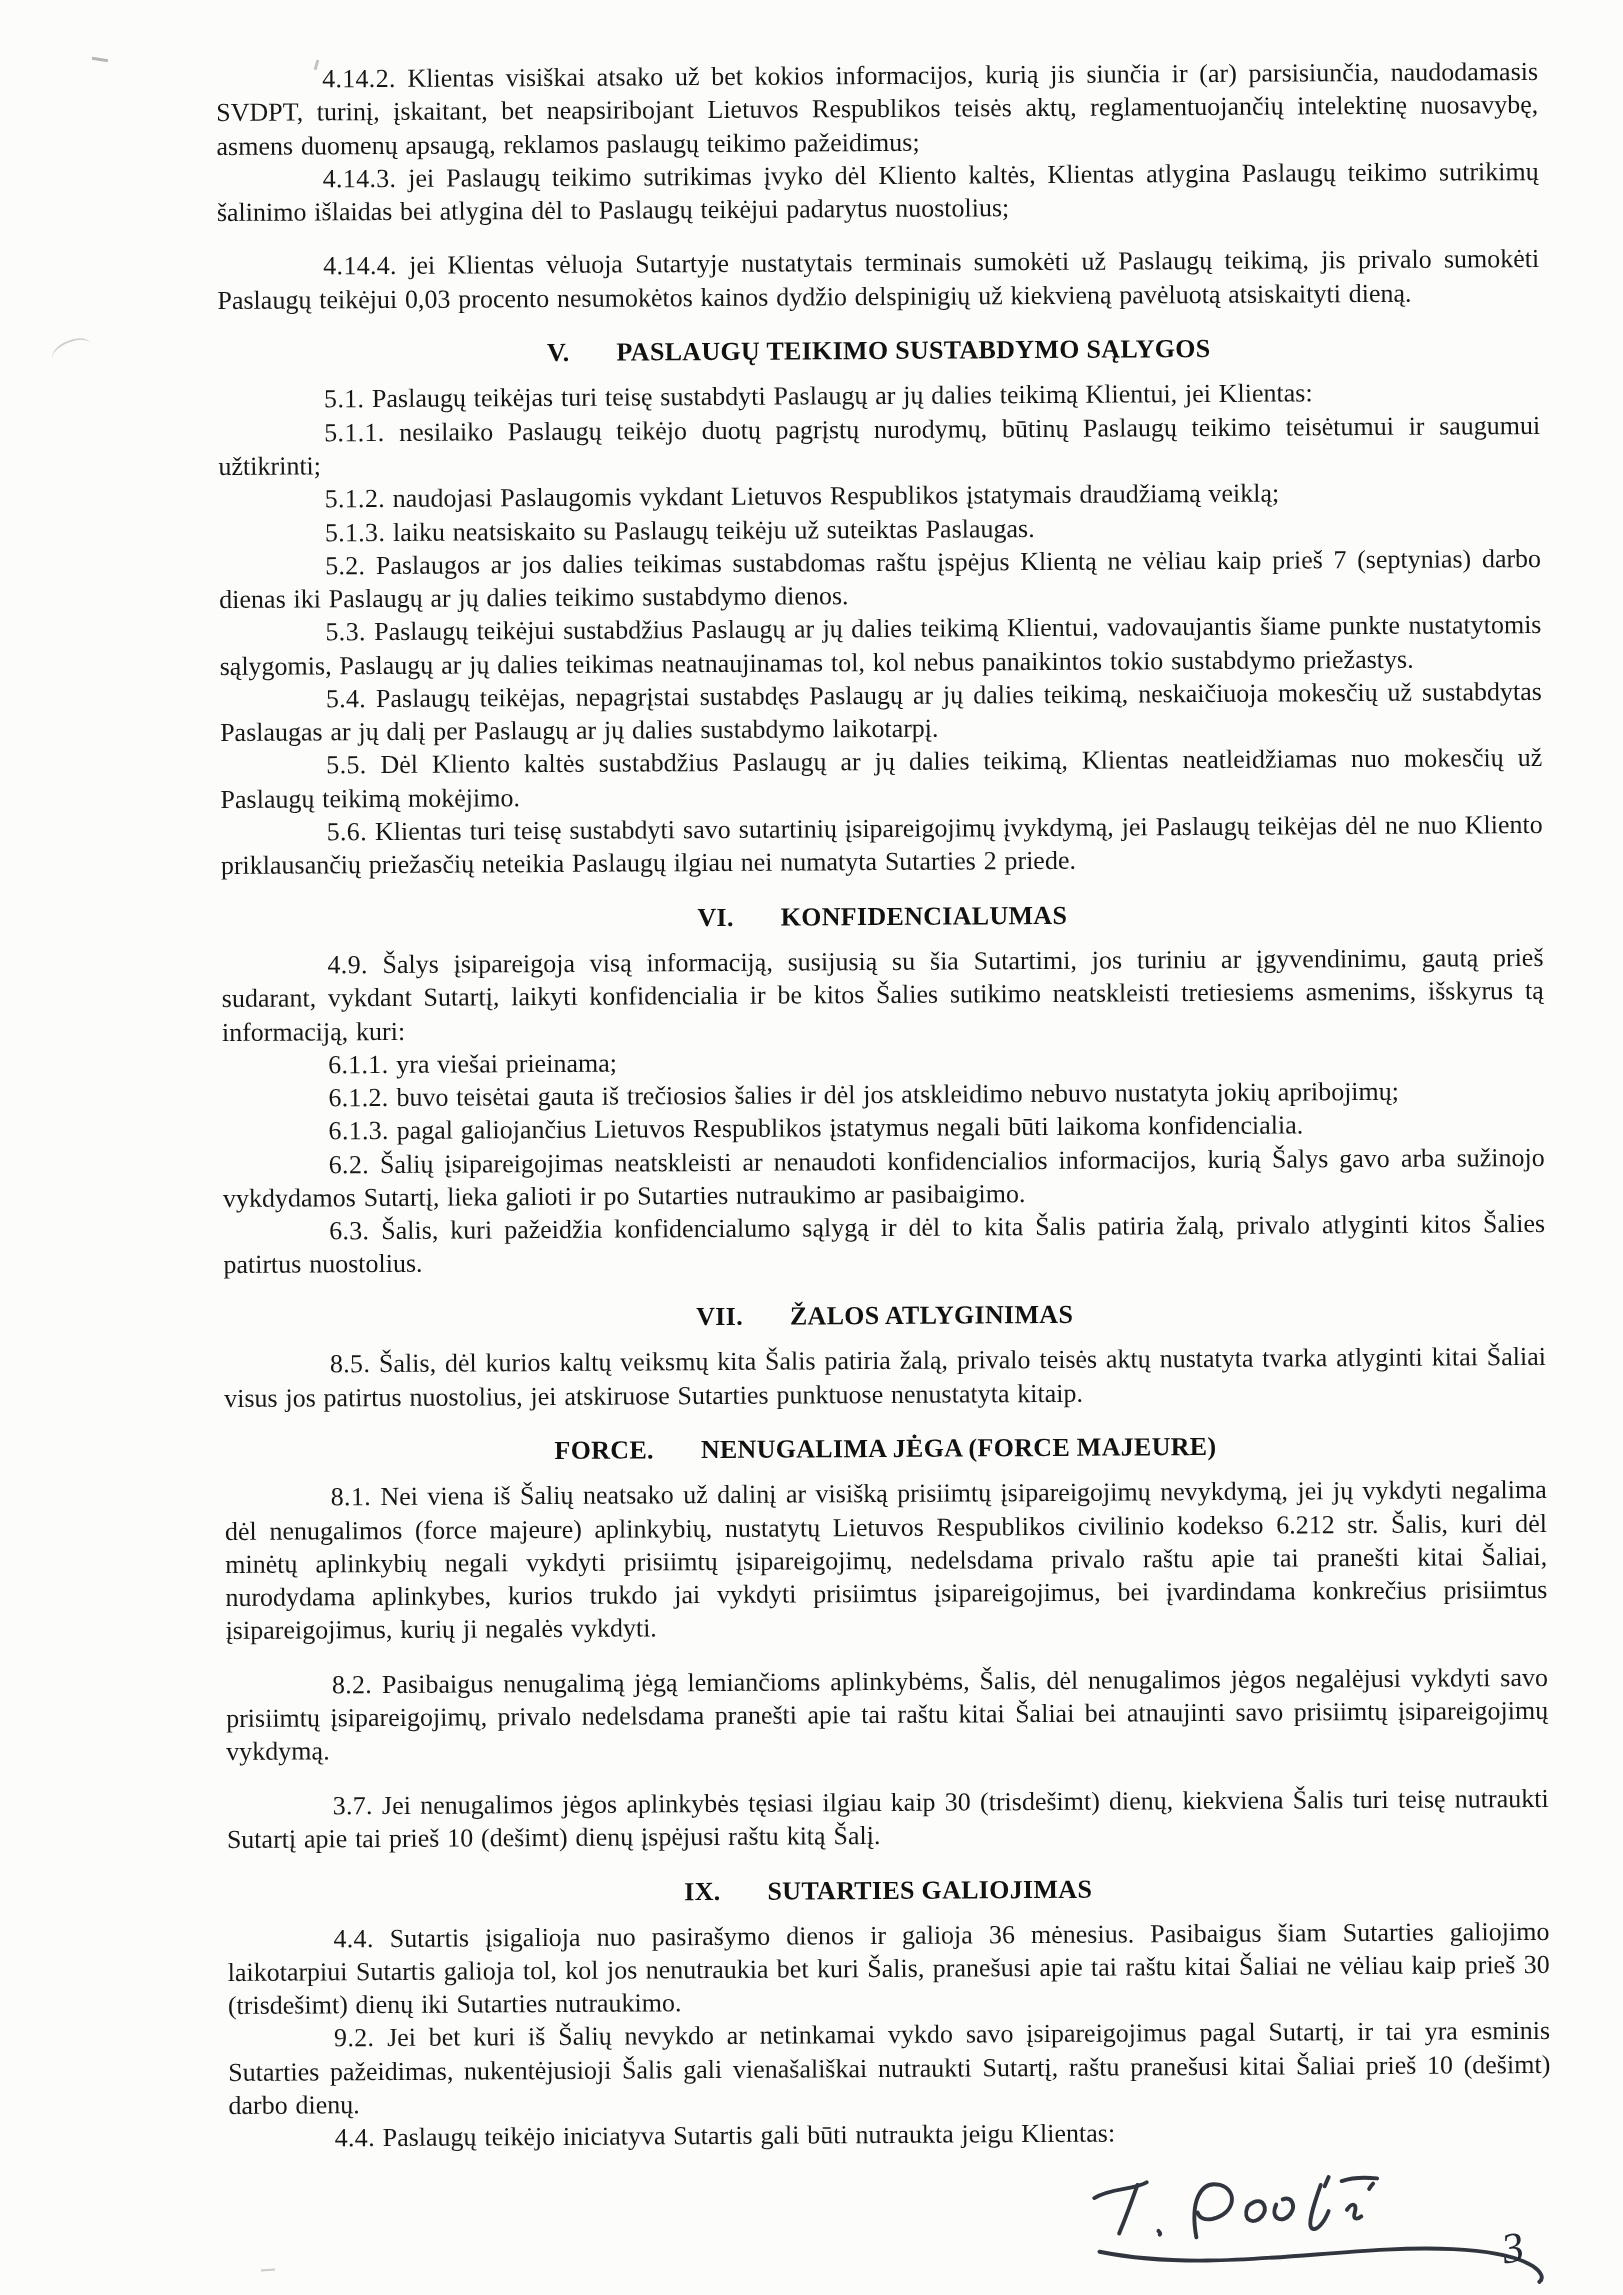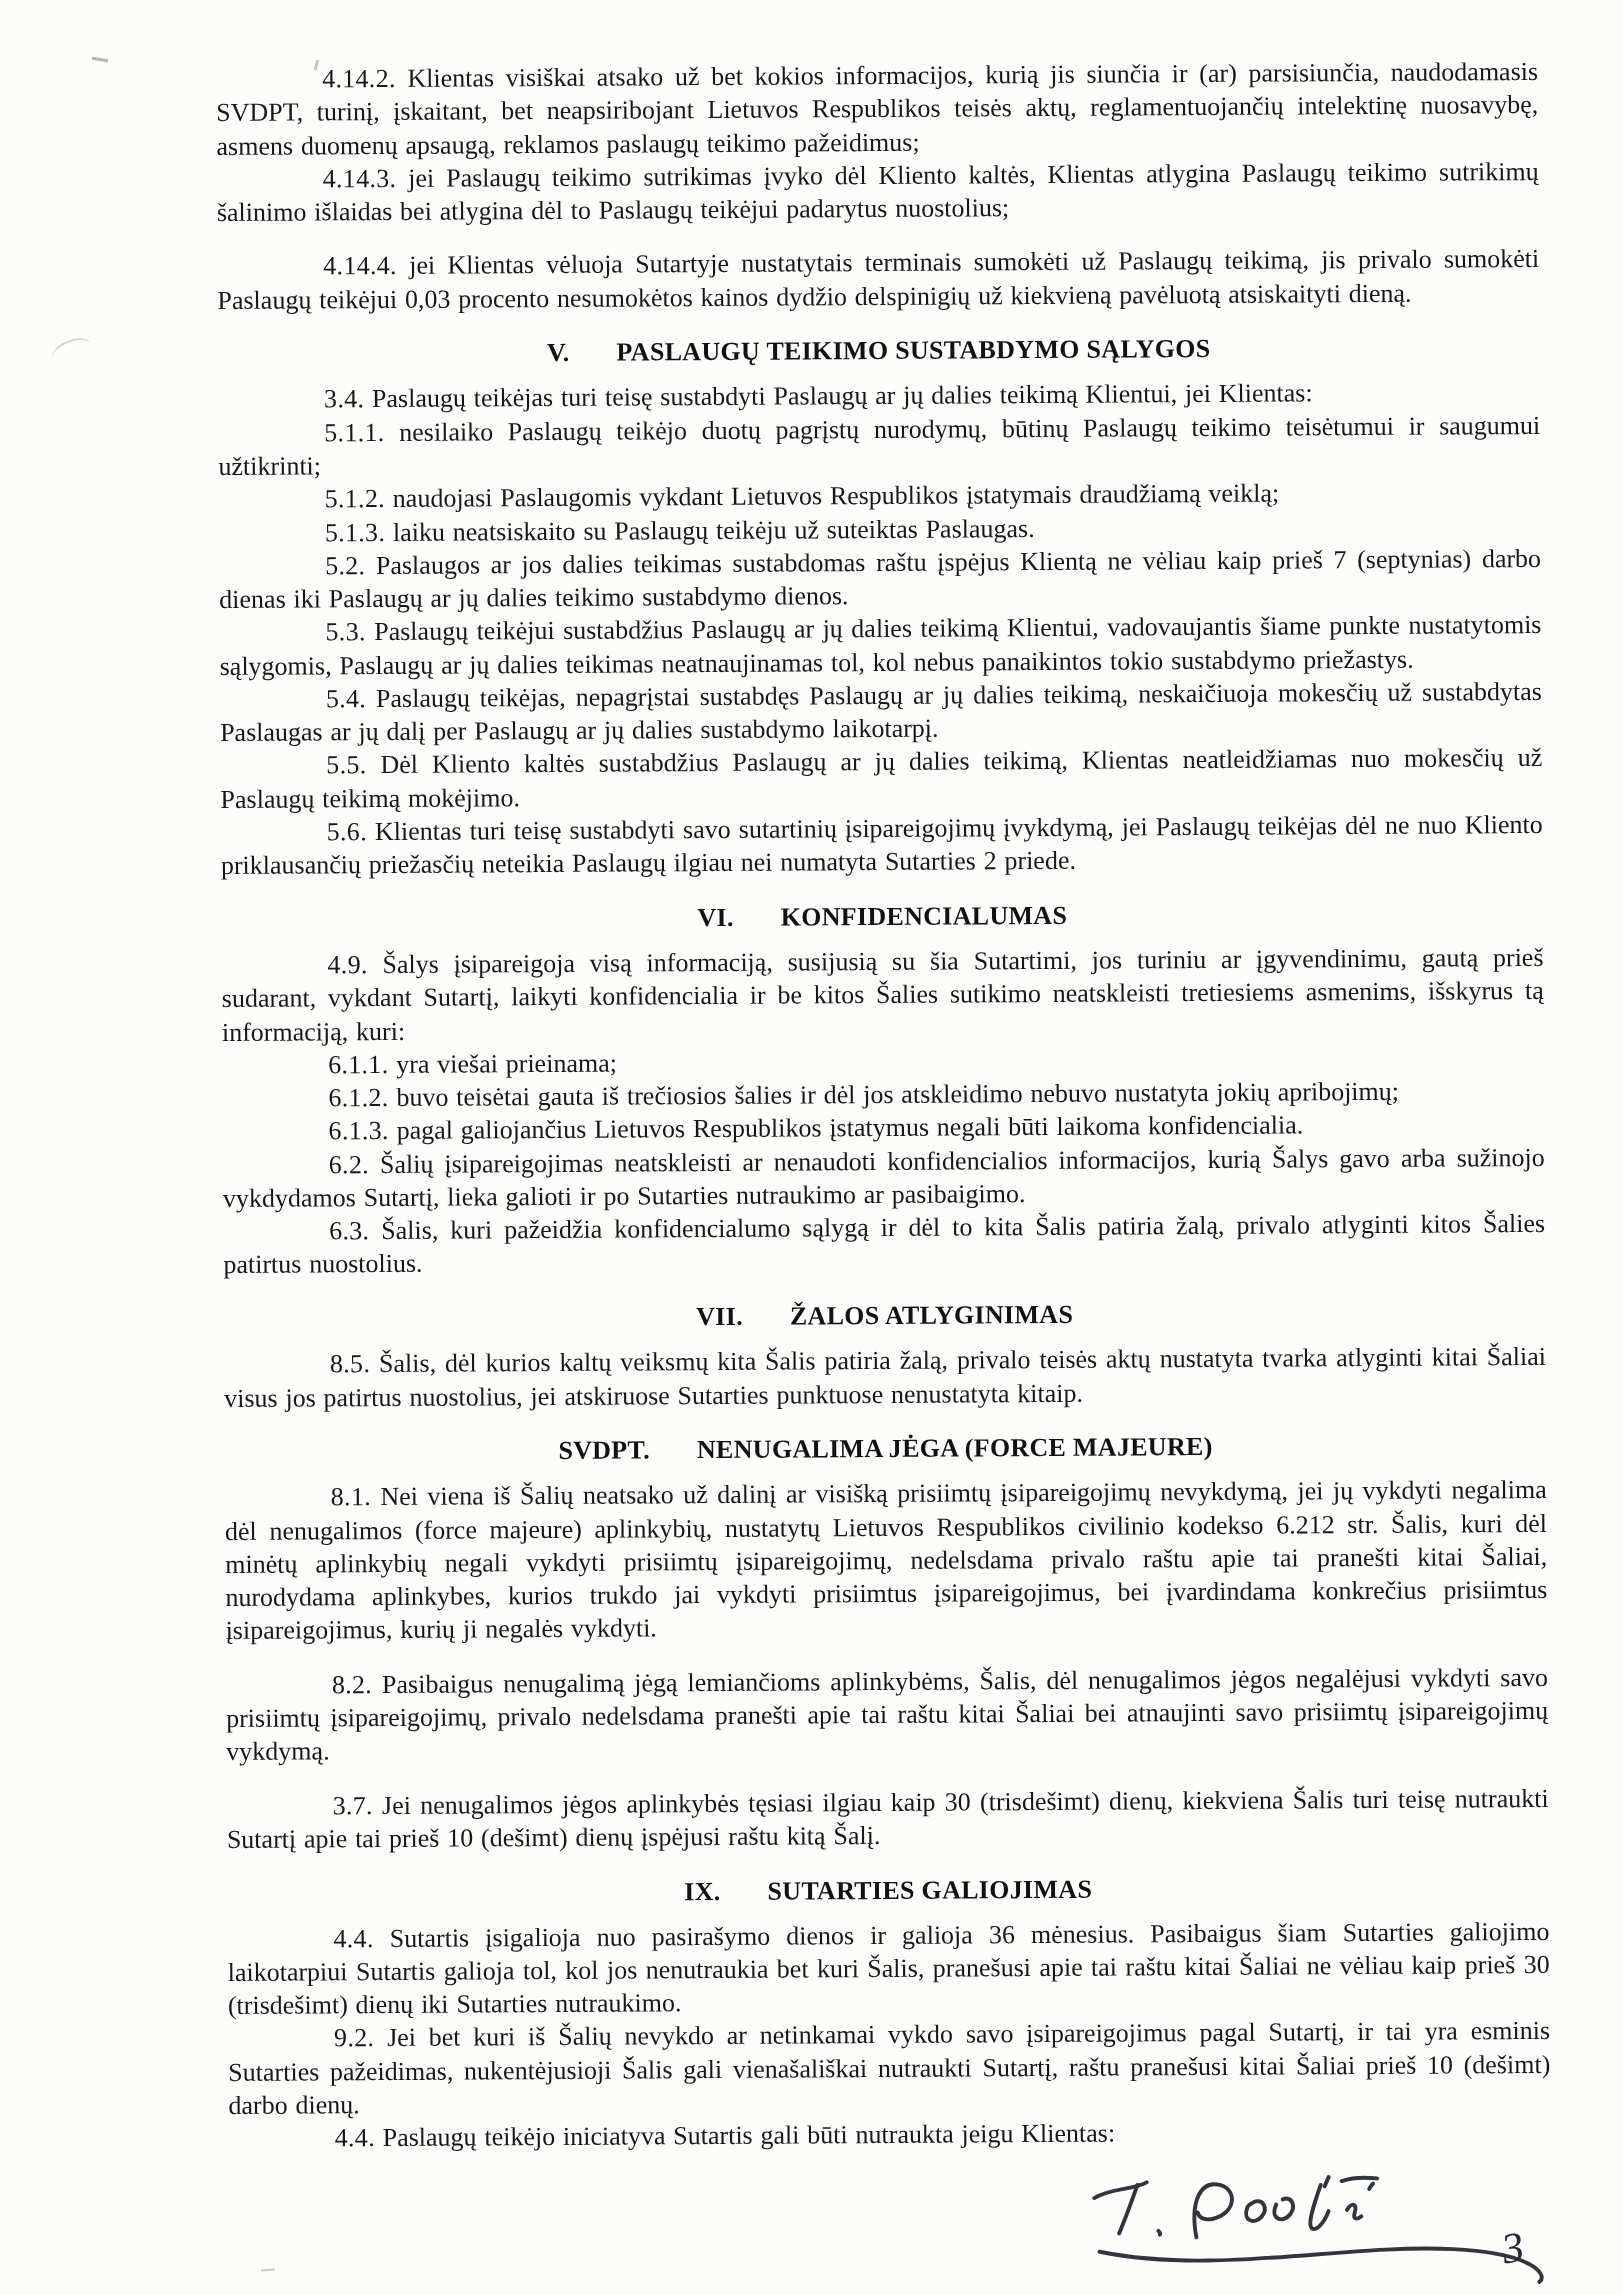--- a/index.html
+++ b/index.html
@@ -78,39 +78,39 @@
   <div class="artifact mark1"></div>
   <div class="artifact mark2"></div>
   <div class="artifact mark3"></div>
   <div class="artifact mark4"></div>
 
   <div class="doc">
       <p class="para"><span class="num">4.14.2.</span> <span>Klientas visiškai atsako už bet kokios informacijos, kurią jis siunčia ir (ar) parsisiunčia, naudodamasis SVDPT, turinį, įskaitant, bet neapsiribojant Lietuvos Respublikos teisės aktų, reglamentuojančių intelektinę nuosavybę, asmens duomenų apsaugą, reklamos paslaugų teikimo pažeidimus;</span></p>
       <p class="para"><span class="num">4.14.3.</span> <span>jei Paslaugų teikimo sutrikimas įvyko dėl Kliento kaltės, Klientas atlygina Paslaugų teikimo sutrikimų šalinimo išlaidas bei atlygina dėl to Paslaugų teikėjui padarytus nuostolius;</span></p>
       <p class="para gap"><span class="num">4.14.4.</span> <span>jei Klientas vėluoja Sutartyje nustatytais terminais sumokėti už Paslaugų teikimą, jis privalo sumokėti Paslaugų teikėjui 0,03 procento nesumokėtos kainos dydžio delspinigių už kiekvieną pavėluotą atsiskaityti dieną.</span></p>
       <div class="heading"><span class="hnum">V.</span><span>PASLAUGŲ TEIKIMO SUSTABDYMO SĄLYGOS</span></div>
-      <p class="para"><span class="num">3.4.</span> <span>Paslaugų teikėjas turi teisę sustabdyti Paslaugų ar jų dalies teikimą Klientui, jei Klientas:</span></p>
+      <p class="para"><span class="num">5.1.</span> <span>Paslaugų teikėjas turi teisę sustabdyti Paslaugų ar jų dalies teikimą Klientui, jei Klientas:</span></p>
       <p class="para"><span class="num">5.1.1.</span> <span>nesilaiko Paslaugų teikėjo duotų pagrįstų nurodymų, būtinų Paslaugų teikimo teisėtumui ir saugumui užtikrinti;</span></p>
       <p class="para"><span class="num">5.1.2.</span> <span>naudojasi Paslaugomis vykdant Lietuvos Respublikos įstatymais draudžiamą veiklą;</span></p>
       <p class="para"><span class="num">5.1.3.</span> <span>laiku neatsiskaito su Paslaugų teikėju už suteiktas Paslaugas.</span></p>
       <p class="para"><span class="num">5.2.</span> <span>Paslaugos ar jos dalies teikimas sustabdomas raštu įspėjus Klientą ne vėliau kaip prieš 7 (septynias) darbo dienas iki Paslaugų ar jų dalies teikimo sustabdymo dienos.</span></p>
       <p class="para"><span class="num">5.3.</span> <span>Paslaugų teikėjui sustabdžius Paslaugų ar jų dalies teikimą Klientui, vadovaujantis šiame punkte nustatytomis sąlygomis, Paslaugų ar jų dalies teikimas neatnaujinamas tol, kol nebus panaikintos tokio sustabdymo priežastys.</span></p>
       <p class="para"><span class="num">5.4.</span> <span>Paslaugų teikėjas, nepagrįstai sustabdęs Paslaugų ar jų dalies teikimą, neskaičiuoja mokesčių už sustabdytas Paslaugas ar jų dalį per Paslaugų ar jų dalies sustabdymo laikotarpį.</span></p>
       <p class="para"><span class="num">5.5.</span> <span>Dėl Kliento kaltės sustabdžius Paslaugų ar jų dalies teikimą, Klientas neatleidžiamas nuo mokesčių už Paslaugų teikimą mokėjimo.</span></p>
       <p class="para"><span class="num">5.6.</span> <span>Klientas turi teisę sustabdyti savo sutartinių įsipareigojimų įvykdymą, jei Paslaugų teikėjas dėl ne nuo Kliento priklausančių priežasčių neteikia Paslaugų ilgiau nei numatyta Sutarties 2 priede.</span></p>
       <div class="heading"><span class="hnum">VI.</span><span>KONFIDENCIALUMAS</span></div>
       <p class="para"><span class="num">4.9.</span> <span>Šalys įsipareigoja visą informaciją, susijusią su šia Sutartimi, jos turiniu ar įgyvendinimu, gautą prieš sudarant, vykdant Sutartį, laikyti konfidencialia ir be kitos Šalies sutikimo neatskleisti tretiesiems asmenims, išskyrus tą informaciją, kuri:</span></p>
       <p class="para"><span class="num">6.1.1.</span> <span>yra viešai prieinama;</span></p>
       <p class="para"><span class="num">6.1.2.</span> <span>buvo teisėtai gauta iš trečiosios šalies ir dėl jos atskleidimo nebuvo nustatyta jokių apribojimų;</span></p>
       <p class="para"><span class="num">6.1.3.</span> <span>pagal galiojančius Lietuvos Respublikos įstatymus negali būti laikoma konfidencialia.</span></p>
       <p class="para"><span class="num">6.2.</span> <span>Šalių įsipareigojimas neatskleisti ar nenaudoti konfidencialios informacijos, kurią Šalys gavo arba sužinojo vykdydamos Sutartį, lieka galioti ir po Sutarties nutraukimo ar pasibaigimo.</span></p>
       <p class="para"><span class="num">6.3.</span> <span>Šalis, kuri pažeidžia konfidencialumo sąlygą ir dėl to kita Šalis patiria žalą, privalo atlyginti kitos Šalies patirtus nuostolius.</span></p>
       <div class="heading"><span class="hnum">VII.</span><span>ŽALOS ATLYGINIMAS</span></div>
       <p class="para"><span class="num">8.5.</span> <span>Šalis, dėl kurios kaltų veiksmų kita Šalis patiria žalą, privalo teisės aktų nustatyta tvarka atlyginti kitai Šaliai visus jos patirtus nuostolius, jei atskiruose Sutarties punktuose nenustatyta kitaip.</span></p>
-      <div class="heading"><span class="hnum">SVDPT.</span><span>NENUGALIMA JĖGA (FORCE MAJEURE)</span></div>
+      <div class="heading"><span class="hnum">FORCE.</span><span>NENUGALIMA JĖGA (FORCE MAJEURE)</span></div>
       <p class="para"><span class="num">8.1.</span> <span>Nei viena iš Šalių neatsako už dalinį ar visišką prisiimtų įsipareigojimų nevykdymą, jei jų vykdyti negalima dėl nenugalimos (force majeure) aplinkybių, nustatytų Lietuvos Respublikos civilinio kodekso 6.212 str. Šalis, kuri dėl minėtų aplinkybių negali vykdyti prisiimtų įsipareigojimų, nedelsdama privalo raštu apie tai pranešti kitai Šaliai, nurodydama aplinkybes, kurios trukdo jai vykdyti prisiimtus įsipareigojimus, bei įvardindama konkrečius prisiimtus įsipareigojimus, kurių ji negalės vykdyti.</span></p>
       <p class="para gap"><span class="num">8.2.</span> <span>Pasibaigus nenugalimą jėgą lemiančioms aplinkybėms, Šalis, dėl nenugalimos jėgos negalėjusi vykdyti savo prisiimtų įsipareigojimų, privalo nedelsdama pranešti apie tai raštu kitai Šaliai bei atnaujinti savo prisiimtų įsipareigojimų vykdymą.</span></p>
       <p class="para gap"><span class="num">3.7.</span> <span>Jei nenugalimos jėgos aplinkybės tęsiasi ilgiau kaip 30 (trisdešimt) dienų, kiekviena Šalis turi teisę nutraukti Sutartį apie tai prieš 10 (dešimt) dienų įspėjusi raštu kitą Šalį.</span></p>
       <div class="heading"><span class="hnum">IX.</span><span>SUTARTIES GALIOJIMAS</span></div>
       <p class="para"><span class="num">4.4.</span> <span>Sutartis įsigalioja nuo pasirašymo dienos ir galioja 36 mėnesius. Pasibaigus šiam Sutarties galiojimo laikotarpiui Sutartis galioja tol, kol jos nenutraukia bet kuri Šalis, pranešusi apie tai raštu kitai Šaliai ne vėliau kaip prieš 30 (trisdešimt) dienų iki Sutarties nutraukimo.</span></p>
       <p class="para"><span class="num">9.2.</span> <span>Jei bet kuri iš Šalių nevykdo ar netinkamai vykdo savo įsipareigojimus pagal Sutartį, ir tai yra esminis Sutarties pažeidimas, nukentėjusioji Šalis gali vienašališkai nutraukti Sutartį, raštu pranešusi kitai Šaliai prieš 10 (dešimt) darbo dienų.</span></p>
       <p class="para"><span class="num">4.4.</span> <span>Paslaugų teikėjo iniciatyva Sutartis gali būti nutraukta jeigu Klientas:</span></p>
     </div>
 
   <div class="sig-wrap">

